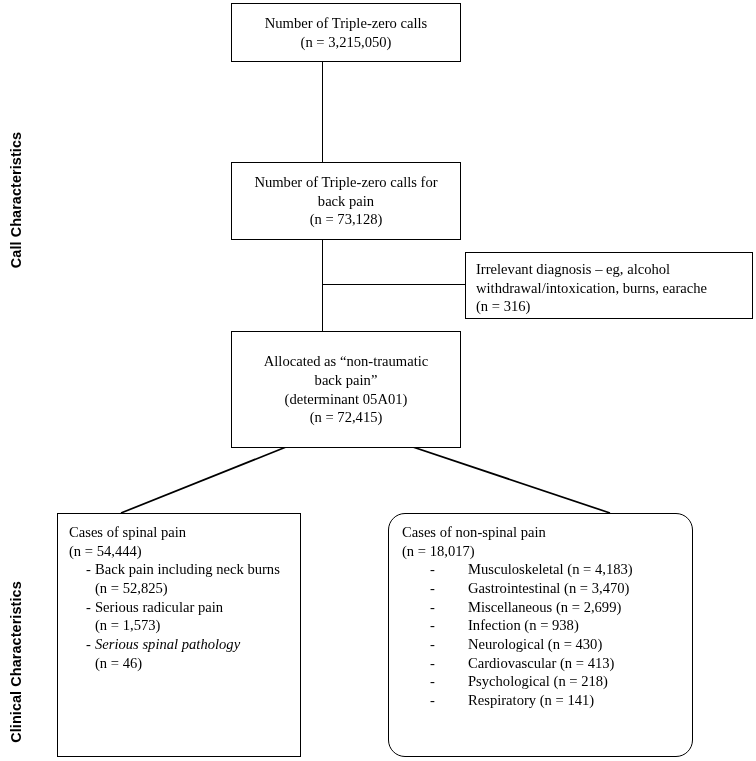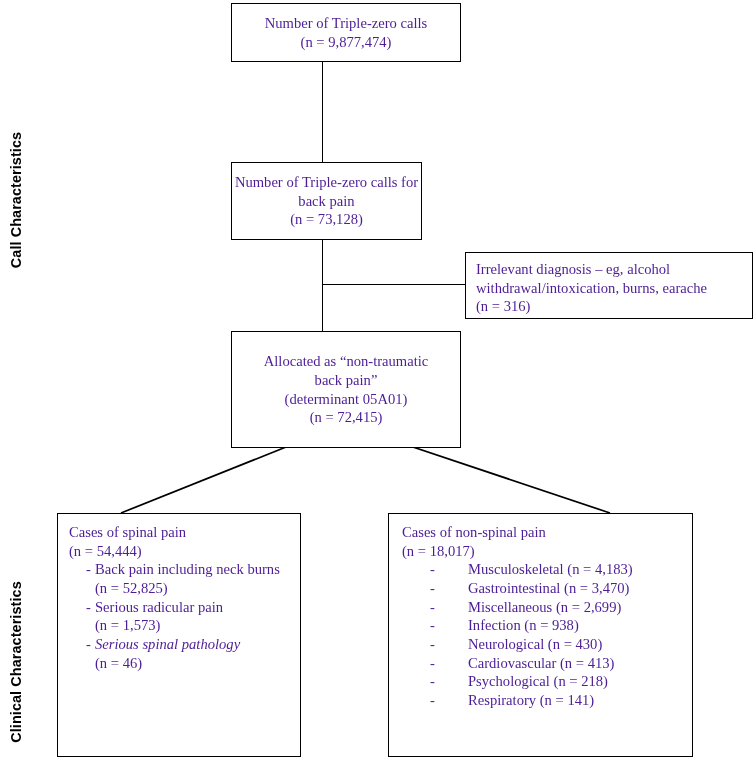--- a/index.html
+++ b/index.html
@@ -19,21 +19,21 @@
 
   
   .box {
     position: absolute;
     box-sizing: border-box;
     border: 1.6px solid #000000;
     background: #ffffff;
     font-family: "Liberation Serif", serif;
     font-size: 14.6px;
     line-height: 1.28;
-    color: #4c1d95;
+    color: #000000;
     z-index: 3;
   }
   .box.centered {
     display: flex;
     flex-direction: column;
     align-items: center;
     justify-content: center;
     text-align: center;
   }
   .box.lefted {
@@ -120,24 +120,24 @@
 
   <div class="hline" style="left:322px; top:284px; width:143px;"></div>
 
   <svg class="diagonals" viewBox="0 0 756 761" xmlns="http://www.w3.org/2000/svg">
     <line x1="306" y1="439" x2="121" y2="513" stroke="#000" stroke-width="1.7"></line>
     <line x1="389" y1="439" x2="610" y2="513" stroke="#000" stroke-width="1.7"></line>
   </svg>
 
   <div class="box centered" style="left:231px; top:3px; width:230px; height:59px;">
     <div class="box-line">Number of Triple-zero calls</div>
-    <div class="box-line">(n = 9,877,474)</div>
-  </div>
-
-  <div class="box centered" style="left:231px; top:162px; width:191px; height:78px;">
+    <div class="box-line">(n = 3,215,050)</div>
+  </div>
+
+  <div class="box centered" style="left:231px; top:162px; width:230px; height:78px;">
     <div class="box-line">Number of Triple-zero calls for</div>
     <div class="box-line">back pain</div>
     <div class="box-line">(n = 73,128)</div>
   </div>
 
   <div class="box lefted" style="left:465px; top:252px; width:288px; height:67px; padding:7px 6px 6px 10px;">
     <span class="irr-line">Irrelevant diagnosis – eg, alcohol</span>
     <span class="irr-line">withdrawal/intoxication, burns, earache</span>
     <span class="irr-line">(n = 316)</span>
   </div>
@@ -162,21 +162,21 @@
       <span class="dash">-</span><span>Serious radicular pain</span>
       <span class="cont">(n = 1,573)</span>
     </span>
 
     <span class="sub-l">
       <span class="dash">-</span><span class="ital">Serious spinal pathology</span>
       <span class="cont">(n = 46)</span>
     </span>
   </div>
 
-  <div class="box lefted pad-r" style="left:388px; top:513px; width:305px; height:244px;">
+  <div class="box lefted pad-r" style="left:388px; top:513px; width:305px; height:244px;border-radius:17px;">
     <span class="irr-line">Cases of non-spinal pain</span>
     <span class="irr-line">(n = 18,017)</span>
 
     <span class="sub-r">
       <span class="dash">-</span><span>Musculoskeletal (n = 4,183)</span>
     </span>
     <span class="sub-r">
       <span class="dash">-</span><span>Gastrointestinal (n = 3,470)</span>
     </span>
     <span class="sub-r">

